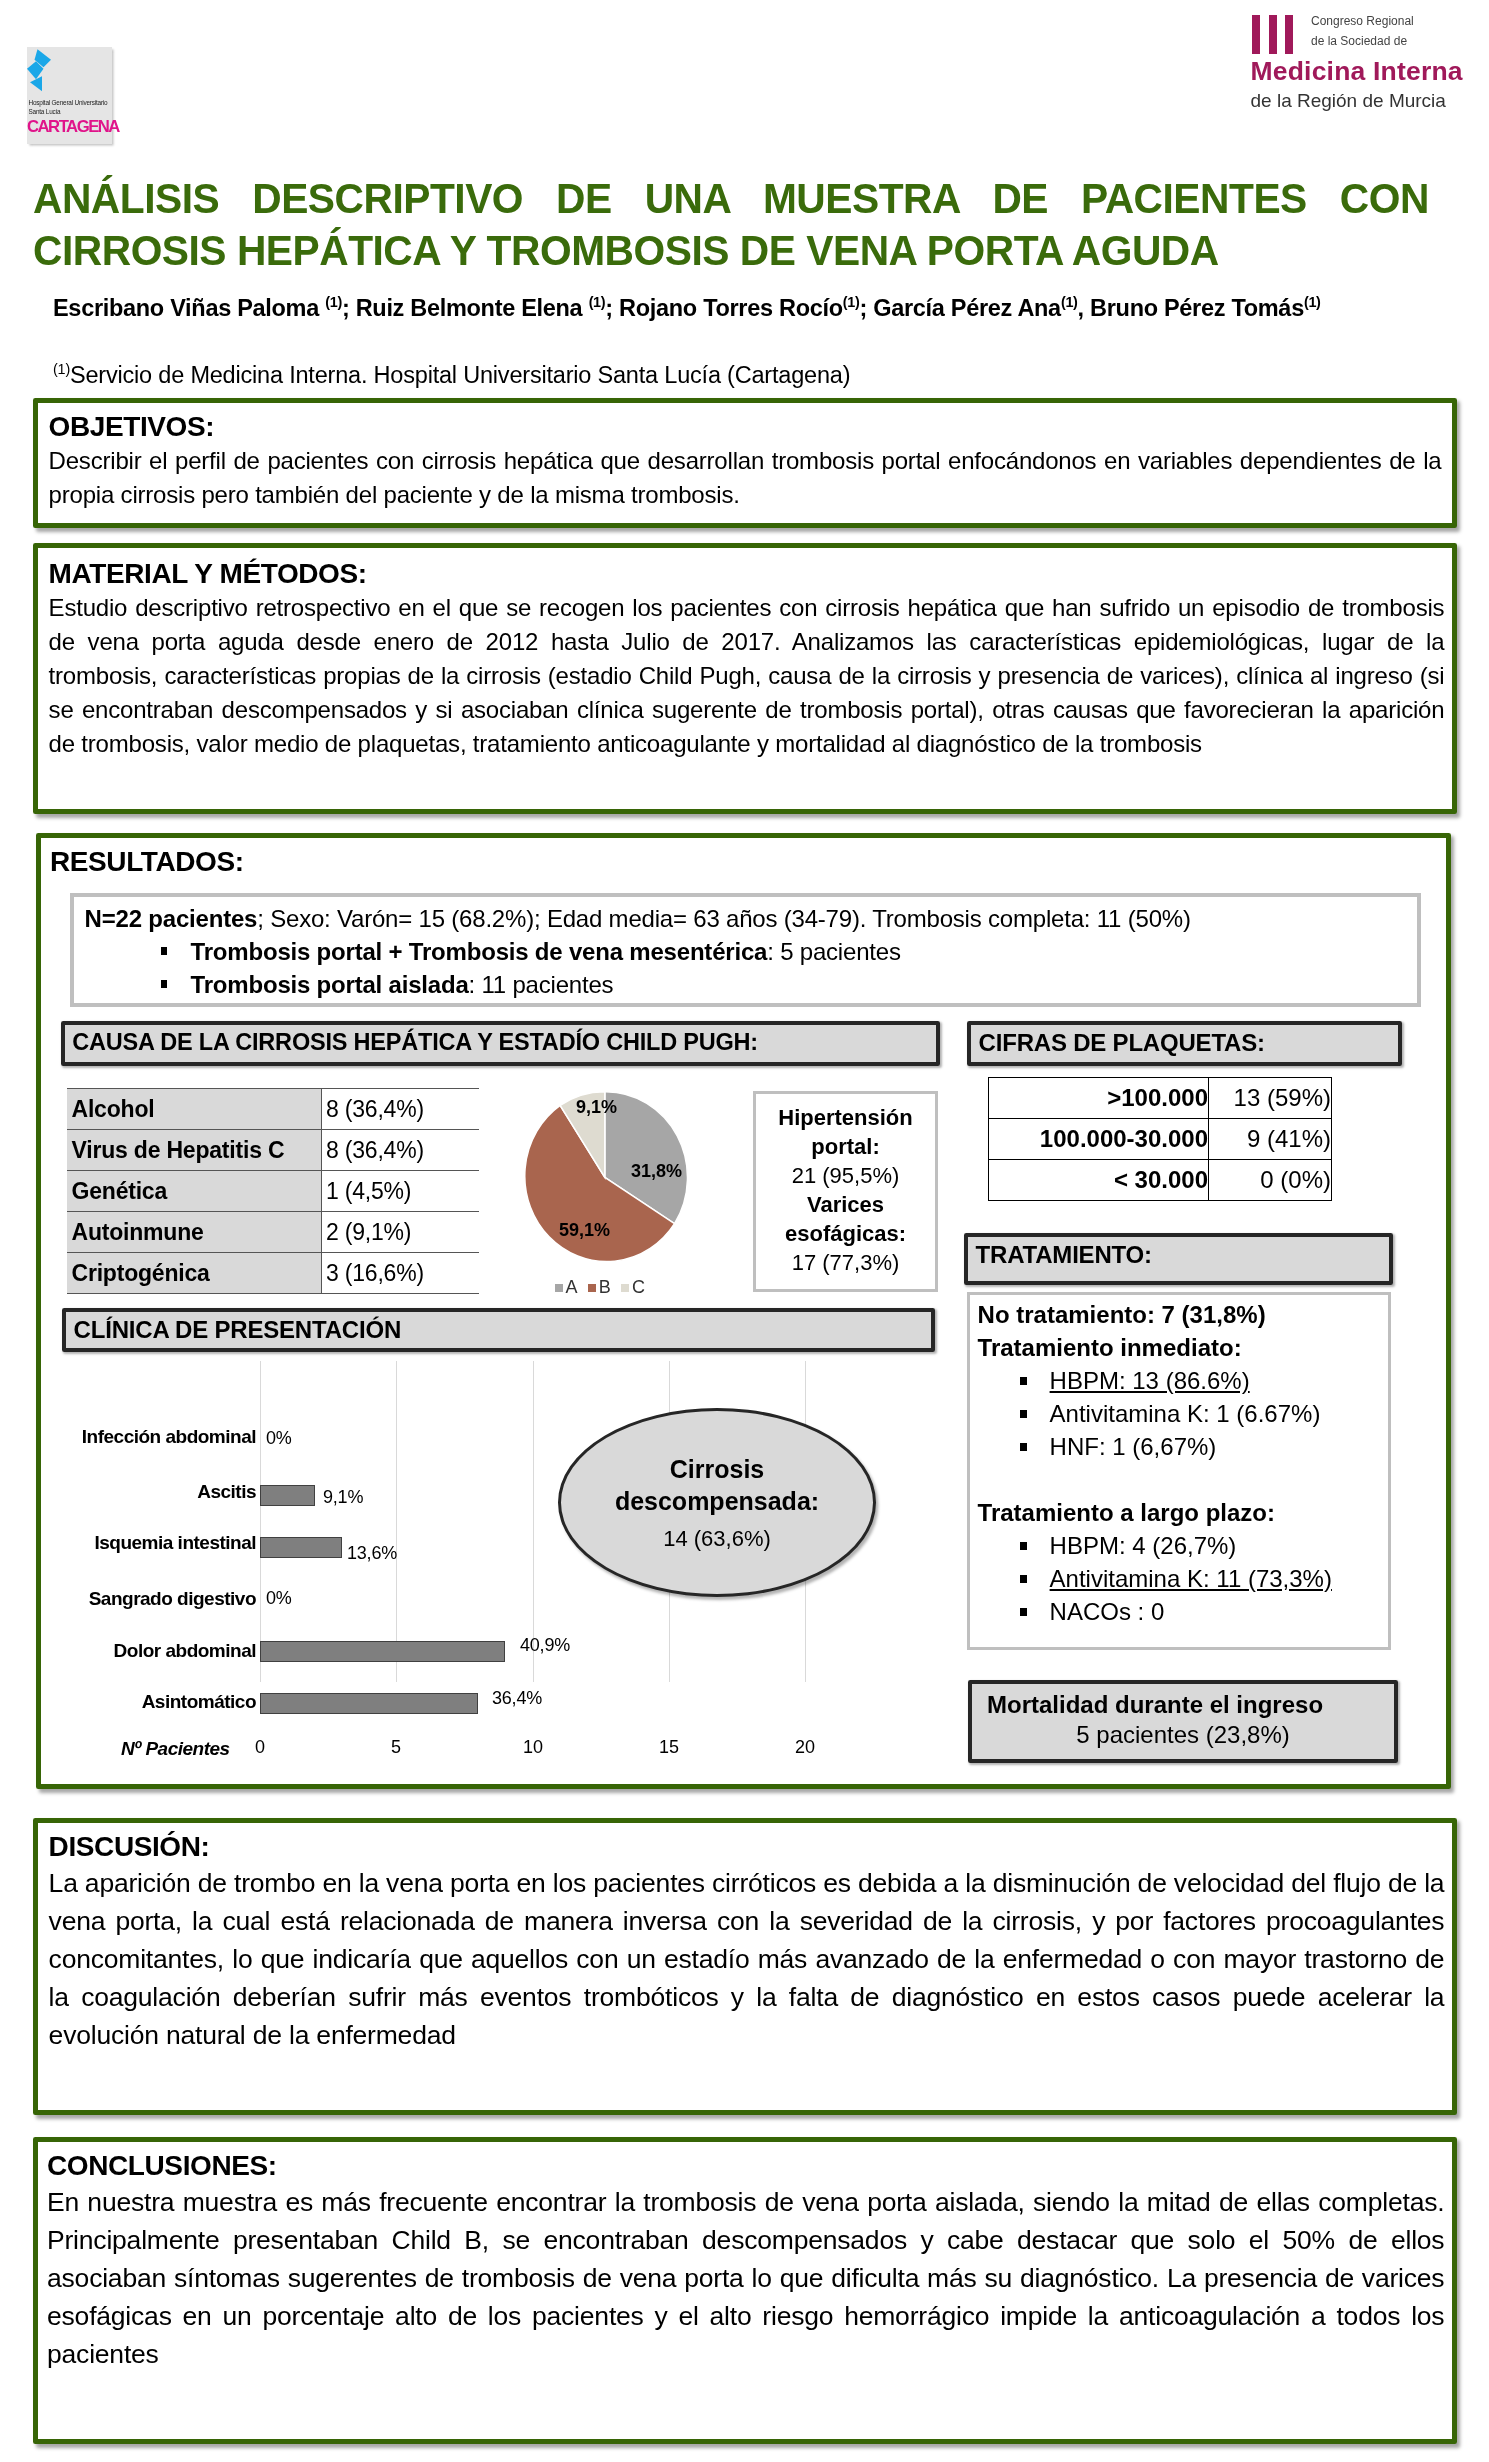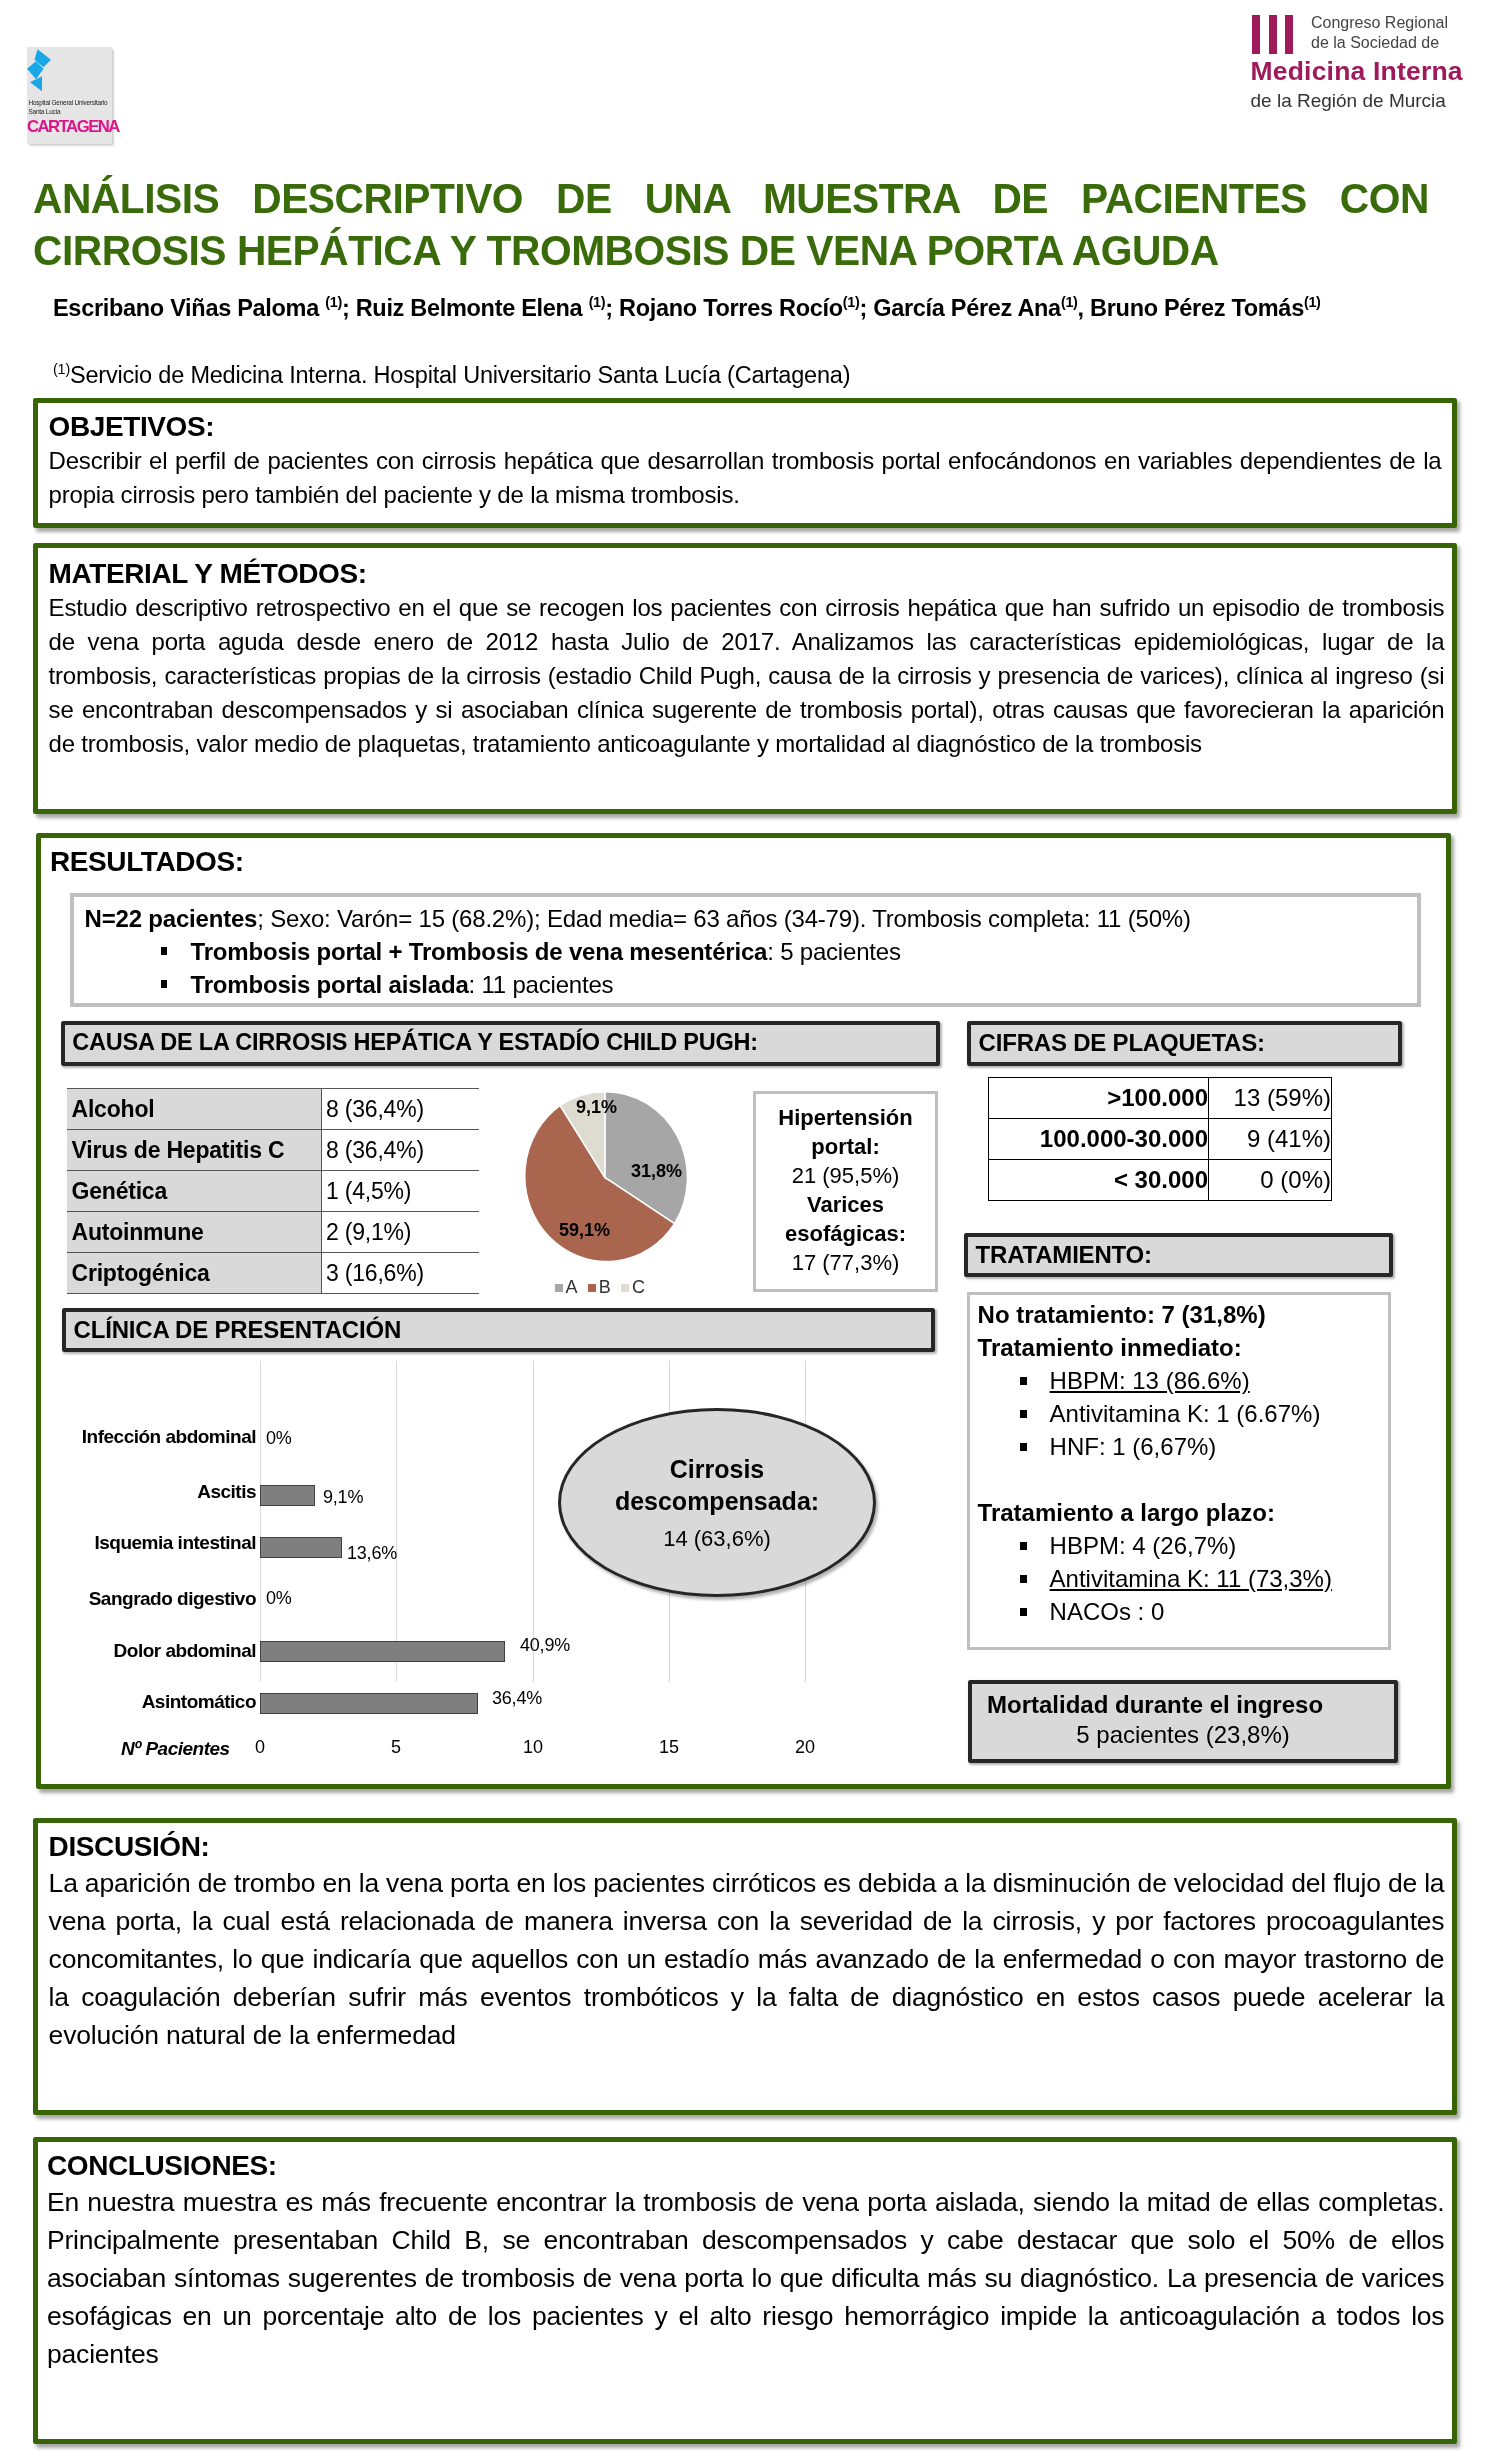--- a/index.html
+++ b/index.html
@@ -11,21 +11,21 @@
   .hosp-logo { left: 27px; top: 47px; width: 85px; width: 85px; height: 97px; background: #e5e5e5; box-shadow: 1.5px 1.5px 2.3px rgba(0,0,0,0.25); }
   .hosp-logo .mark { position: absolute; left: 0; top: 1.5px; }
   .hosp-logo .line1, .hosp-logo .line2 { position: absolute; left: 1.5px; font-size: 6.4px; letter-spacing: -0.2px; color: #222; }
   .hosp-logo .line1 { top: 52px; }
   .hosp-logo .line2 { top: 61px; }
   .hosp-logo .city { position: absolute; left: 0; top: 70px; font-size: 16.7px; font-weight: bold; color: #e0148a; letter-spacing: -1.5px; }
 
   .congreso { left: 1252px; top: 13.6px; width: 227px; height: 98px; }
   .congreso .bars { position: absolute; left: 0; top: 1.5px; width: 44px; height: 39px; }
   .congreso .bars span { position: absolute; top: 0; width: 8.3px; height: 39px; background: #a0195a; }
-  .congreso .t1, .congreso .t2 { position: absolute; left: 59px; font-size: 16px; color: #444; }
+  .congreso .t1, .congreso .t2 { position: absolute; left: 59px; font-size: 12px; color: #444; }
   .congreso .t1 { top: 0; }
   .congreso .t2 { top: 20.5px; }
   .congreso .t3 { position: absolute; left: -1.5px; top: 42px; font-size: 26.5px; font-weight: bold; color: #a0195a; letter-spacing: 0.2px; }
   .congreso .t4 { position: absolute; left: -1.5px; top: 76px; font-size: 19px; color: #333; }
 
   
   .title { left: 33px; top: 173px; width: 1439px; font-size: 42px; font-weight: bold; color: #3a6b0b; line-height: 52px; text-align: justify; letter-spacing: -0.5px; transform: scaleX(0.97); transform-origin: left; }
   .authors { left: 53px; top: 285px; width: 1409px; font-size: 23.5px; font-weight: bold; line-height: 34px; letter-spacing: -0.3px; }
   .authors sup, .affil sup { font-size: 14.4px; vertical-align: 9px; }
   .affil { left: 53px; top: 354px; font-size: 23.5px; line-height: 30px; letter-spacing: -0.2px; }
@@ -220,21 +220,21 @@
           <td class="lbl">100.000-30.000</td>
           <td class="val">9 (41%)</td>
         </tr>
     <tr>
           <td class="lbl">&lt; 30.000</td>
           <td class="val">0 (0%)</td>
         </tr>
   </tbody>
     </table>
 
-  <div class="gbar" style="left:923px; top:395px; width:429px; height:44px;">TRATAMIENTO:</div>
+  <div class="gbar" style="left:923px; top:395px; width:429px; height:52px;">TRATAMIENTO:</div>
   <div class="trat-box" style="left:926px; top:454px; width:424px; height:358px;">
     <div class="b">No tratamiento: 7 (31,8%)</div>
     <div class="b">Tratamiento inmediato:</div>
     <ul>
       <li class="u">HBPM: 13 (86.6%)</li>
       <li>Antivitamina K: 1 (6.67%)</li>
       <li>HNF: 1 (6,67%)</li>
     </ul>
     <div class="gap"></div>
     <div class="b">Tratamiento a largo plazo:</div>

